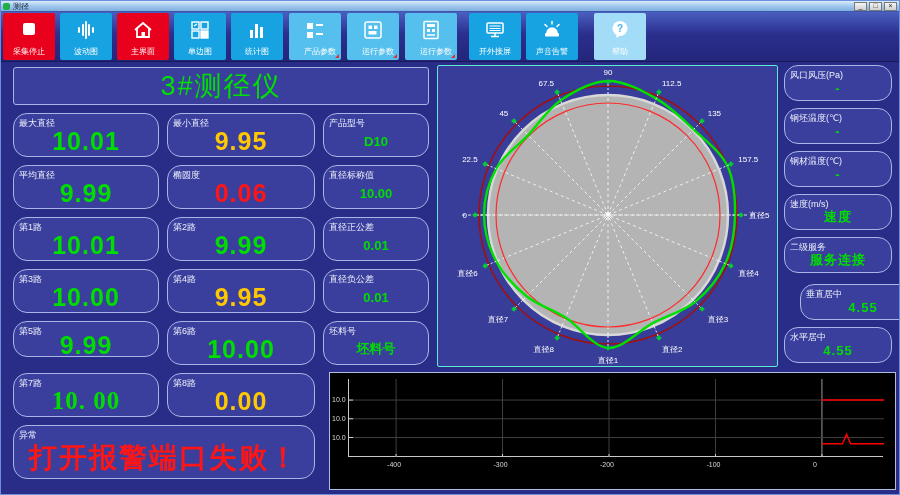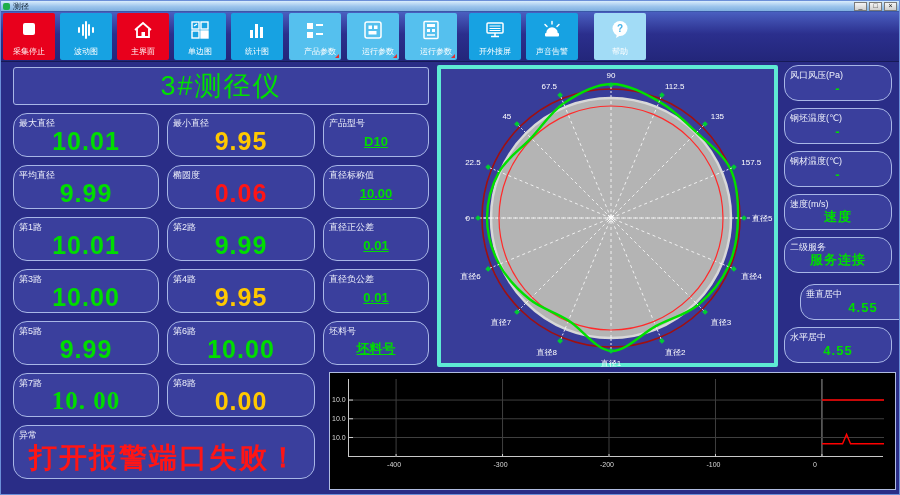--- a/index.html
+++ b/index.html
@@ -33,33 +33,33 @@
   .tb-lighter { background:#a2dcf6; margin-left:3px; }
   .corner-mark { position:absolute; right:2px; bottom:2px; width:0; height:0;
     border-left:4px solid transparent; border-bottom:4px solid #e03030; }
   .gap1 { width:2px; } .gap2 { width:3px; }
   
   .box { position:absolute; background:#3a3f9d; border:1px solid #a8b6e6; border-radius:14px; }
   .box .blabel { position:absolute; left:5px; top:3px; font-size:9px; color:#eef0fb; }
   .box .val { position:absolute; left:0; right:0; top:12px; bottom:0;
     display:flex; align-items:center; justify-content:center;
     font-size:25px; font-weight:600; letter-spacing:1px; }
-  .box.smallv .val { font-size:13px; font-weight:700; letter-spacing:0;text-decoration:underline; }
+  .box.smallv .val { font-size:13px; font-weight:700; letter-spacing:0; }
   .c-green { color:#00dd00; } .c-yellow { color:#ffc800; } .c-red { color:#ff1515; }
   .serif { font-family:"Liberation Serif","DejaVu Serif",serif; }
   .main-title { position:absolute; left:12px; top:66px; width:416px; height:38px;
     background:#3a3f9d; border:1px solid #a8b6e6; border-radius:3px;
     display:flex; align-items:center; justify-content:center;
     color:#00e000; font-size:27px; letter-spacing:2px; }
   .alarm-box .val { font-size:28px; font-weight:700; letter-spacing:2px; }
   
   .rbox .val { top:10px; font-size:13px; font-weight:700; letter-spacing:1px; }
   
   .polar-panel { position:absolute; left:436px; top:64px; width:341px; height:302px;
-    background:#383d99; border:4px solid #5eead4; border-radius:2px; }
+    background:#383d99; border:1px solid #5eead4; border-radius:2px; }
   
   .trend-panel { position:absolute; left:328px; top:371px; width:567px; height:118px;
     background:#000; border:1px solid #b0bce0; }
   .trend-plot { position:absolute; left:18px; top:6px; width:535px; height:78px;
     border-left:1px solid #c8c8c8; border-bottom:1px solid #c8c8c8; }
   .trend-ylabels span, .trend-xlabels span { position:absolute; color:#d8d8d8; font-size:7px; }
 </style>
 </head>
 <body>
 
@@ -229,21 +229,21 @@
     </div>
   <div class="box" style="left:166px;top:268px;width:148px;height:44px">
     <span class="blabel">第4路</span>
     <span class="val c-yellow">9.95</span>
     </div>
   <div class="box smallv" style="left:322px;top:268px;width:106px;height:44px">
     <span class="blabel">直径负公差</span>
     <span class="val c-green">0.01</span>
     </div>
 
-  <div class="box" style="left:12px;top:320px;width:146px;height:44px">
+  <div class="box" style="left:12px;top:320px;width:146px;height:36px">
     <span class="blabel">第5路</span>
     <span class="val c-green">9.99</span>
     </div>
   <div class="box" style="left:166px;top:320px;width:148px;height:44px">
     <span class="blabel">第6路</span>
     <span class="val c-green">10.00</span>
     </div>
   <div class="box smallv" style="left:322px;top:320px;width:106px;height:44px">
     <span class="blabel">坯料号</span>
     <span class="val c-green">坯料号</span>

